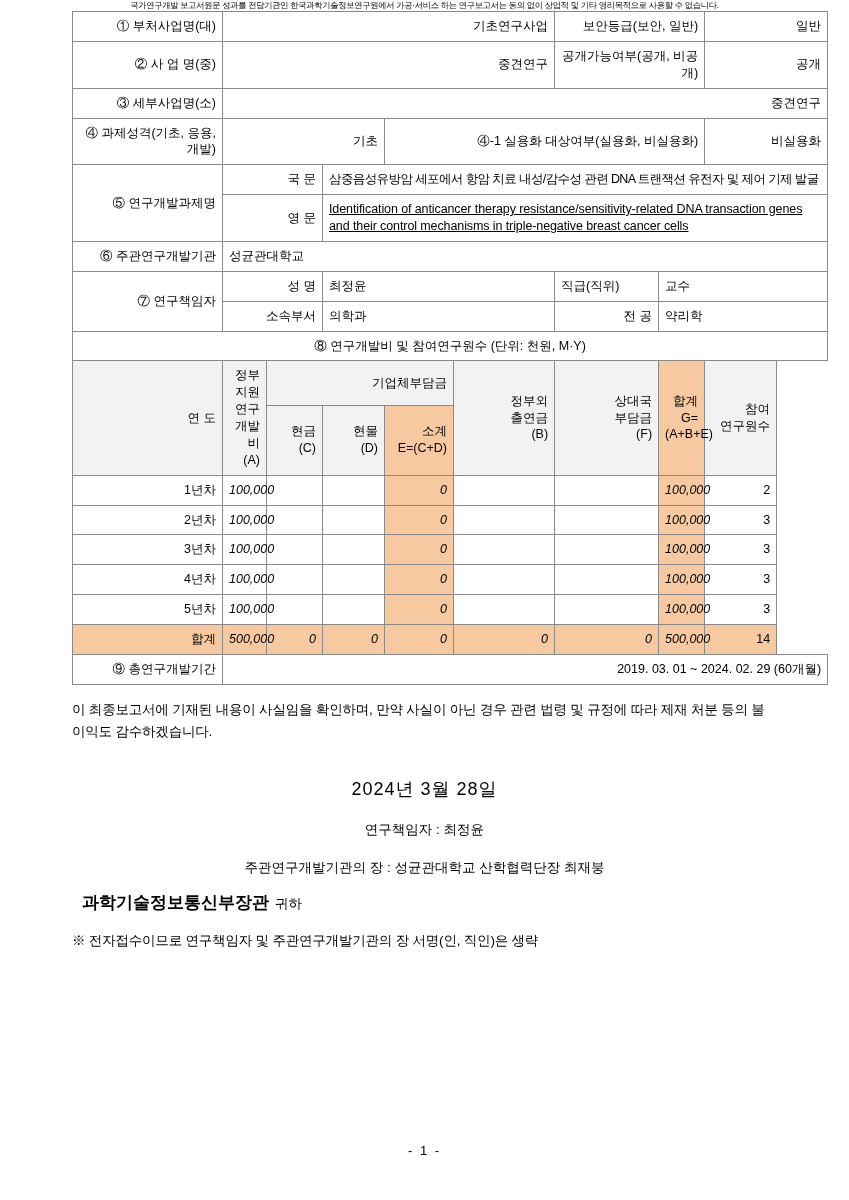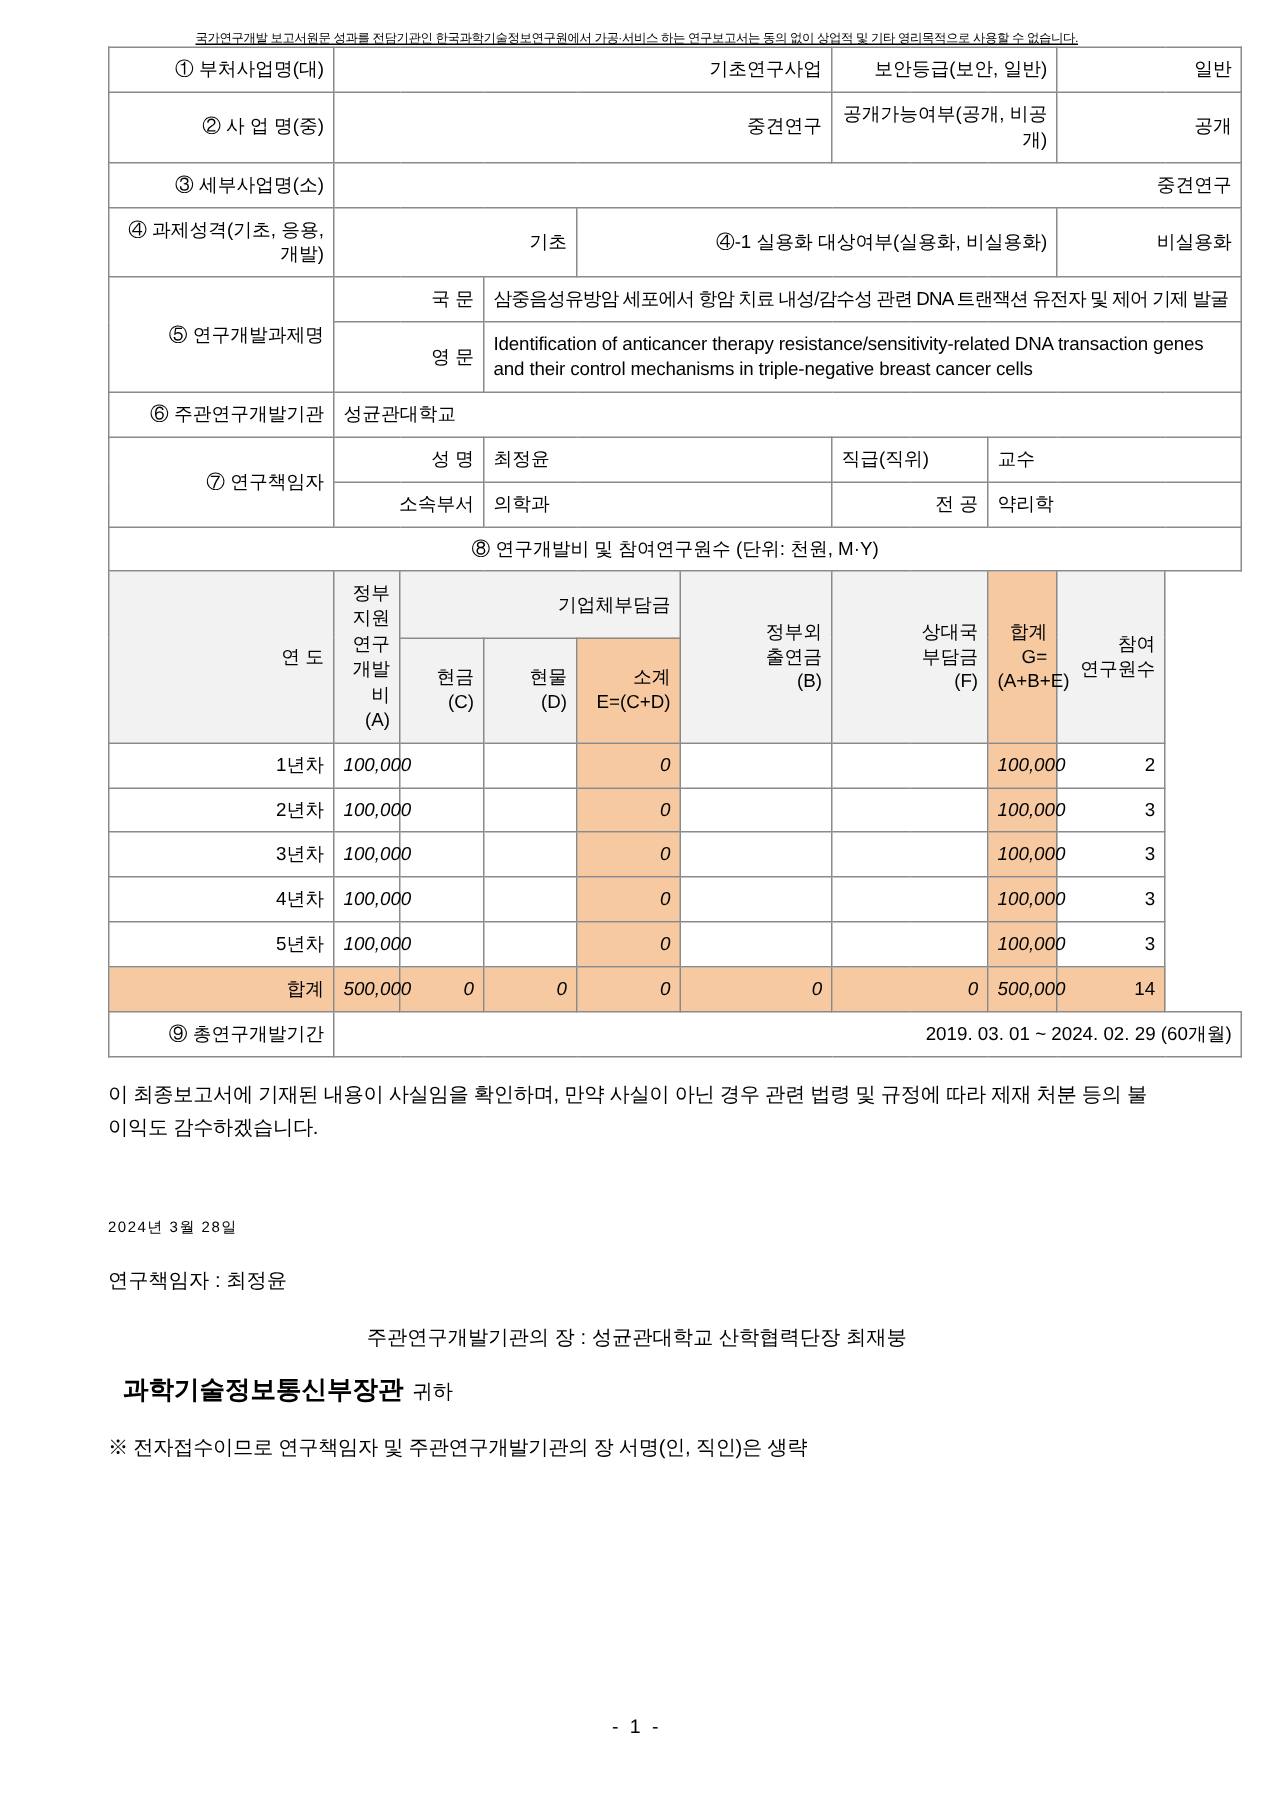--- a/index.html
+++ b/index.html
@@ -18,23 +18,21 @@
     width: 849px;
     height: 1200px;
     box-sizing: border-box;
     padding: 0 72px;
     position: relative;
   }
   .disclaimer {
     font-size: 8.3px;
     text-align: center;
     letter-spacing: -0.3px;
-    padding-top: 20px;
     color: #000;
-    text-decoration: underline;
   }
   .doc-title {
     text-align: center;
     font-size: 24px;
     font-weight: bold;
     letter-spacing: 1px;
     margin-top: 44px;
     margin-bottom: 28px;
   }
   table.main {
@@ -49,20 +47,21 @@
     vertical-align: middle;
     line-height: 1.35;
   }
   .c { text-align: right; }
   .l { text-align: left; margin-top: 11px; }
   .label-cell { text-align: right; }
   .eng {
     font-size: 11.5px;
     line-height: 1.35;
     letter-spacing: -0.1px;
+    text-decoration: underline;
   }
   .kor-title {
     font-size: 12.5px;
     letter-spacing: -0.6px;
     white-space: nowrap;
     overflow: hidden;
   }
   .fund-header {
     font-size: 12px;
     padding: 4px 2px;
@@ -77,27 +76,27 @@
   .orange-head { background: #f7c9a0; }
   .small { font-size: 11.5px; }
   .num { text-align: right; padding-right: 10px; font-size: 12.5px; font-style: italic; }
   .statement {
     margin-top: 14px;
     font-size: 13.5px;
     line-height: 1.65;
     letter-spacing: -0.2px;
   }
   .date-line {
-    text-align: left;
-    font-size: 10px;
-    margin-top: 48px;
+    text-align: center;
+    font-size: 18px;
+    margin-top: 34px;
     letter-spacing: 1px;
   }
   .sign-line {
-    text-align: left;
+    text-align: center;
     font-size: 13.5px;
     margin-top: 20px;
   }
   .sign-line2 {
     text-align: center;
     font-size: 13.5px;
     margin-top: 20px;
   }
   .minister {
     font-size: 17px;

